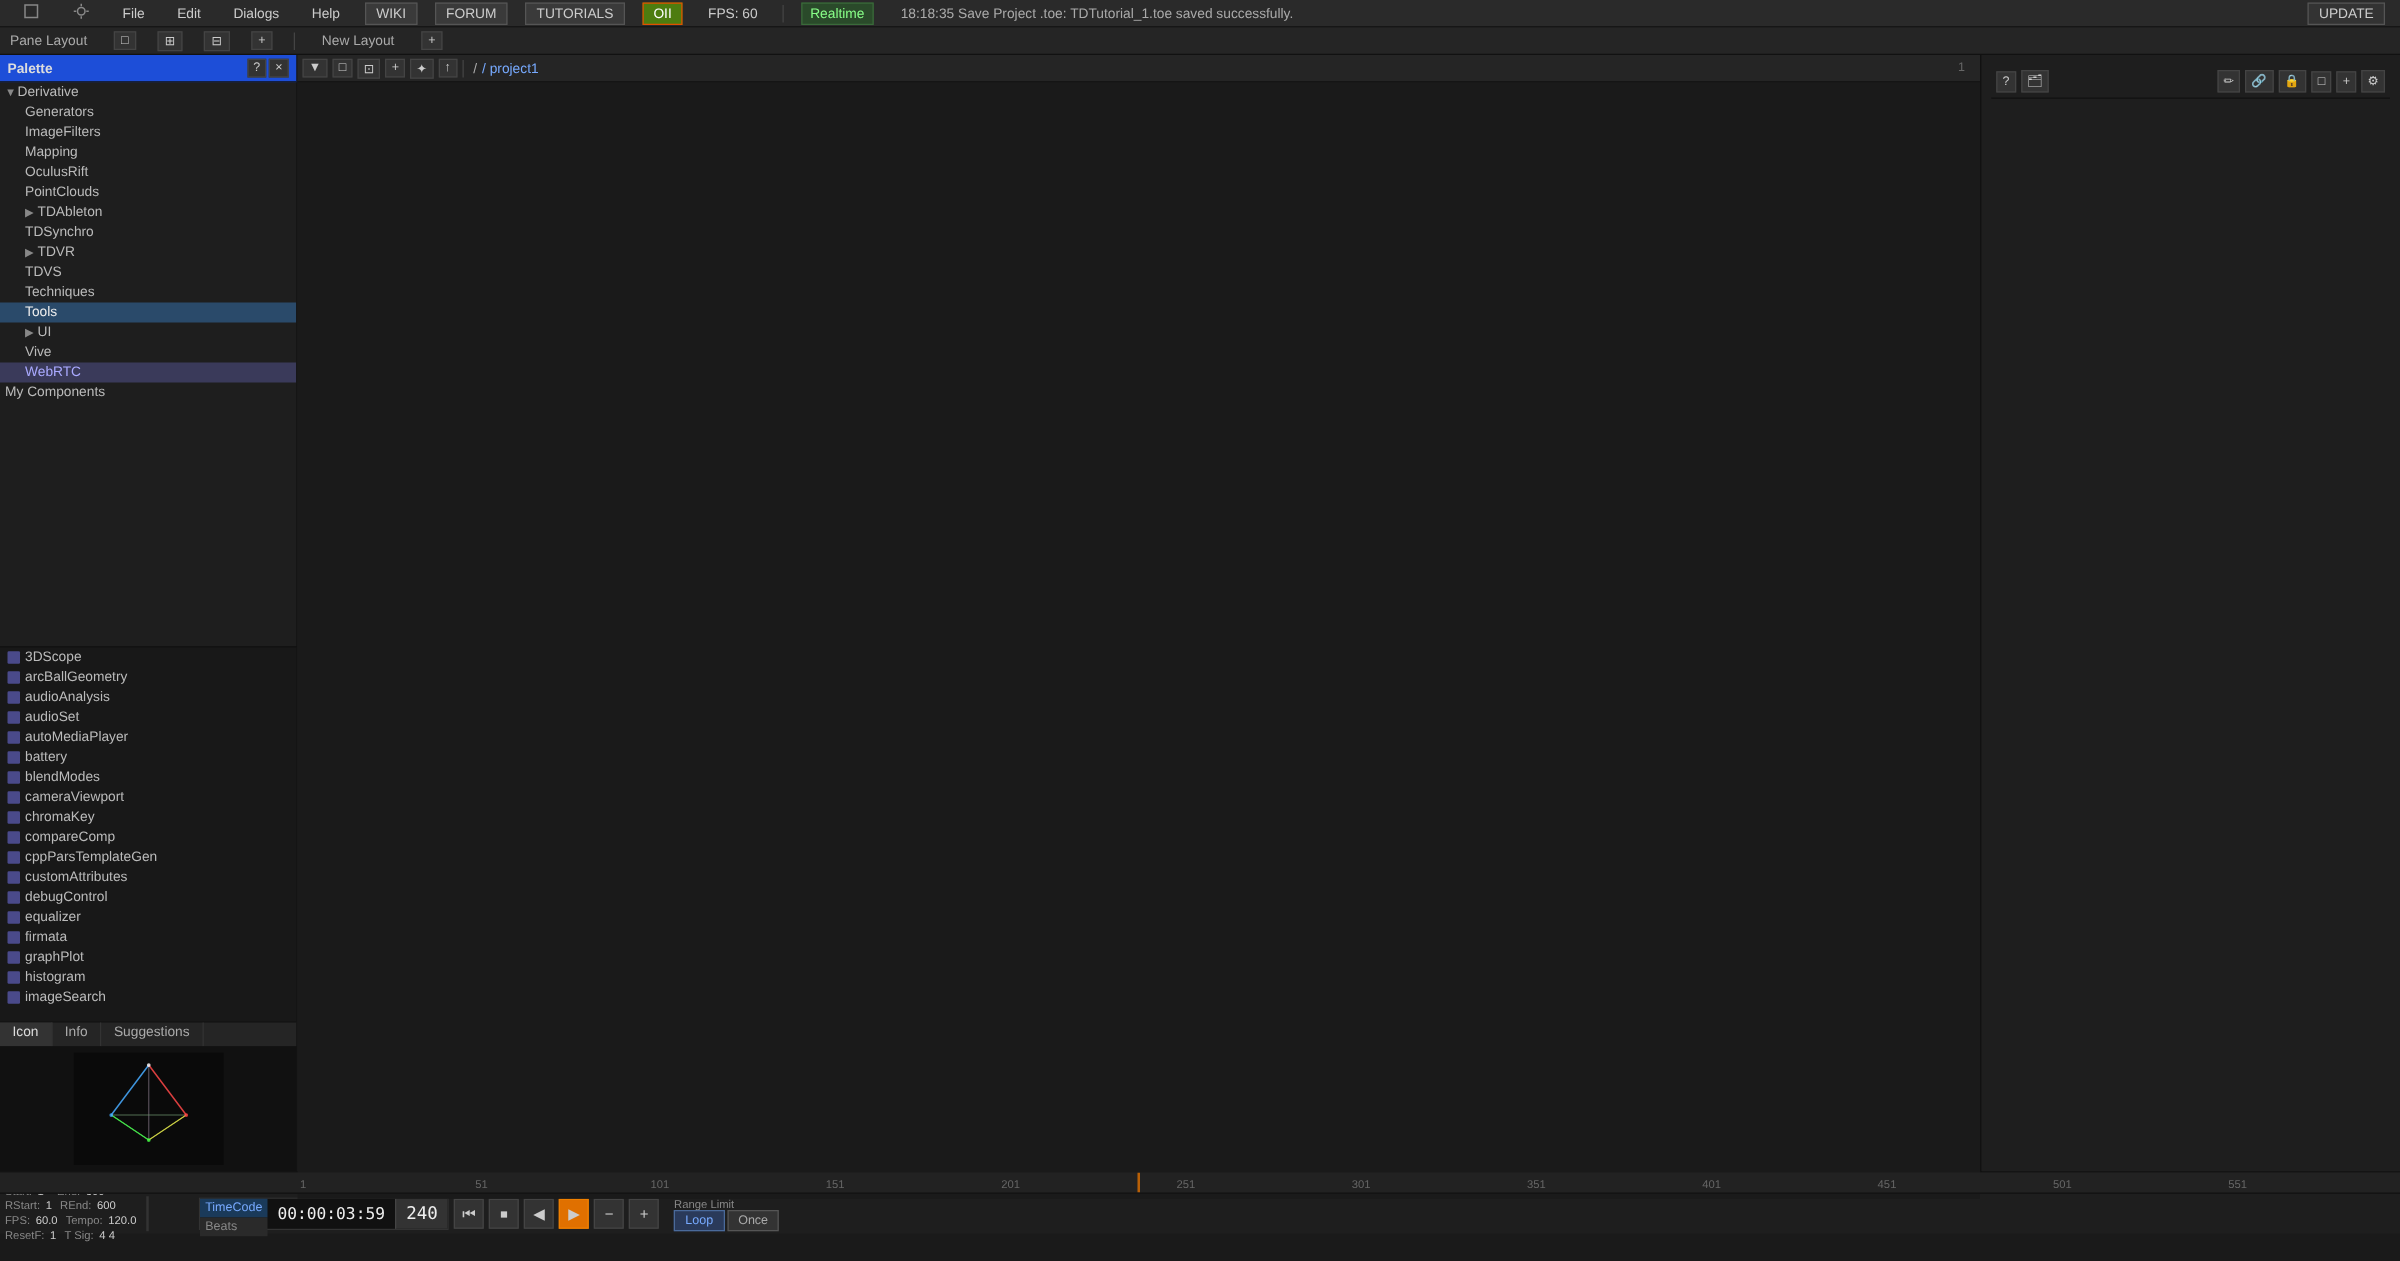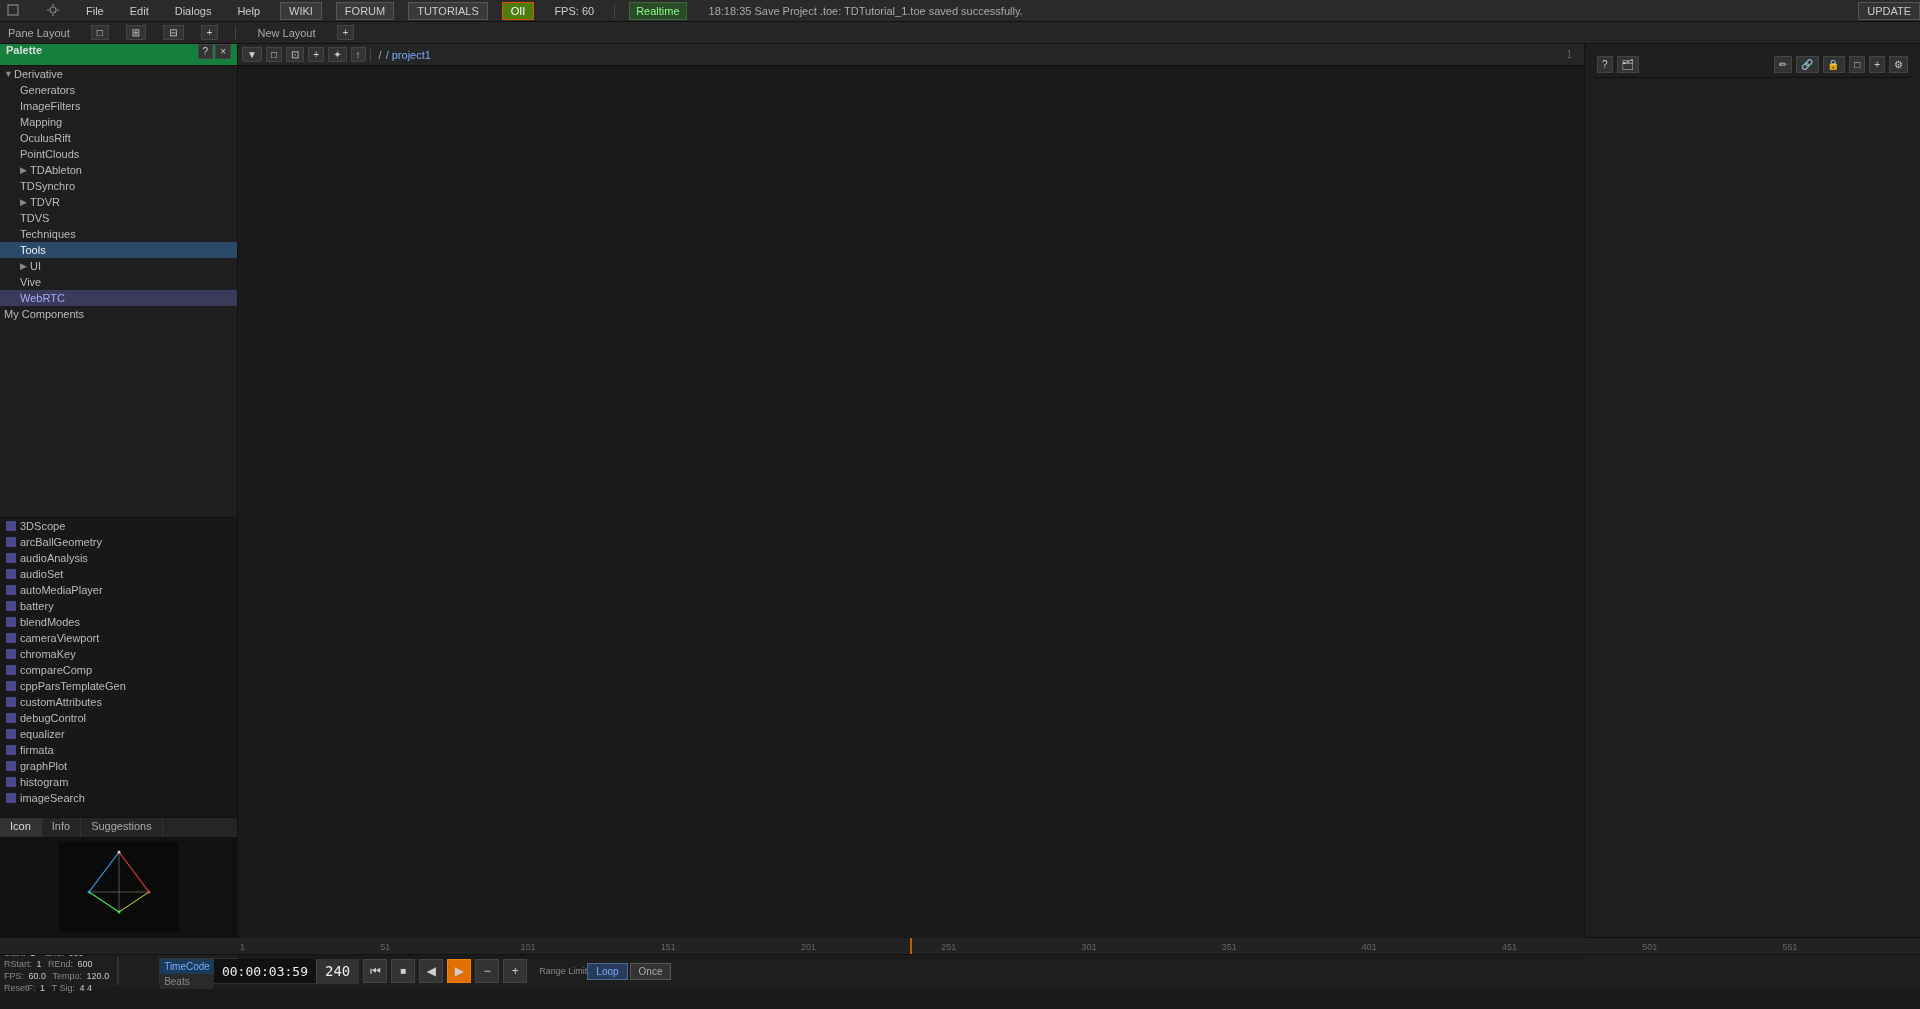--- a/index.html
+++ b/index.html
@@ -13,21 +13,21 @@
       overflow: hidden;
     }
 
     
     .top-menu-bar {
       display: flex;
       align-items: center;
       background: #2a2a2a;
       height: 22px;
       border-bottom: 1px solid #111;
-      padding: 0 0;
+      padding: 0 12px;
       gap: 14px;
     }
     .menu-item {
       padding: 2px 6px;
       cursor: pointer;
       color: #ccc;
       font-size: 11px;
     }
     .menu-tab {
       padding: 2px 8px;
@@ -108,22 +108,22 @@
       width: 238px;
       background: #1e1e1e;
       border-right: 1px solid #111;
       display: flex;
       flex-direction: column;
     }
 
     
     .palette-header {
       display: flex;
-      align-items: flex-start;
-      background: #15803d;
+      align-items: center;
+      background: #1d4ed8;
       height: 22px;
       border-bottom: 1px solid #111;
       padding: 0 6px;
     }
     .palette-title {
       color: #ddd;
       font-size: 11px;
       font-weight: bold;
       flex: 1;
     }
@@ -335,22 +335,22 @@
       color: #ccc;
       cursor: pointer;
       display: flex;
       align-items: center;
       justify-content: center;
       font-size: 12px;
     }
     .transport-btn.play { background: #e07000; border-color: #f08000; }
     .range-limit {
       display: flex;
-      flex-direction: row;
-      align-items: center;
+      flex-direction: column;
+      align-items: flex-start;
       margin-left: 8px;
     }
     .range-limit-label {
       font-size: 9px;
       color: #888;
     }
     .range-buttons {
       display: flex;
       gap: 2px;
     }

